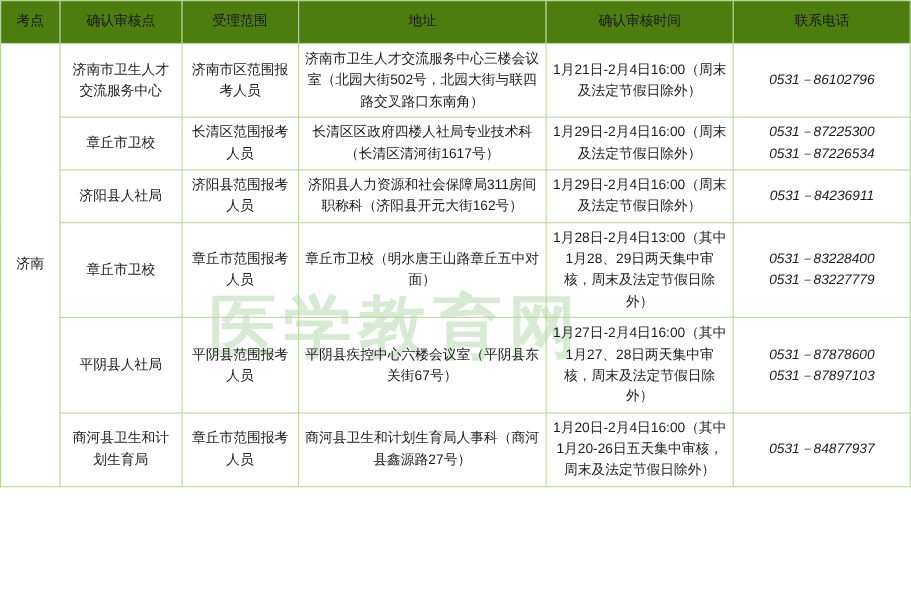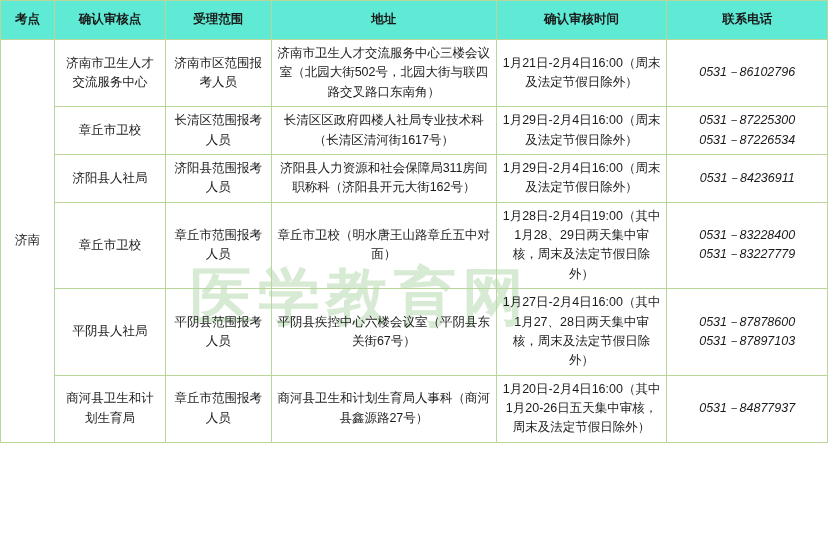--- a/index.html
+++ b/index.html
@@ -57,22 +57,22 @@
     border: 1px solid #b9d69a;
     font-size: 12.5px;
     color: #1a1a1a;
     text-align: center;
     vertical-align: middle;
     padding: 4px 5px;
     line-height: 1.55;
     word-wrap: break-word;
   }
   table.exam-table thead th {
-    background: #5eead4;
-    font-weight: bold;
+    background: #4d7c0f;
+    font-weight: normal;
     height: 28px;
     padding: 5px 4px;
     margin-top: 39px;
   }
   td.region-cell {
     font-size: 12.5px;
   }
   .col-region { width: 54px; }
   .col-point { width: 110px; }
   .col-scope { width: 106px; }
@@ -139,21 +139,21 @@
       <td>济阳县人社局</td>
       <td>济阳县范围报考人员</td>
       <td class="addr-cell">济阳县人力资源和社会保障局311房间职称科（济阳县开元大街162号）</td>
       <td class="time-cell">1月29日-2月4日16:00（周末及法定节假日除外）</td>
       <td class="phone-cell">0531－84236911</td>
     </tr>
     <tr>
       <td>章丘市卫校</td>
       <td>章丘市范围报考人员</td>
       <td class="addr-cell">章丘市卫校（明水唐王山路章丘五中对面）</td>
-      <td class="time-cell">1月28日-2月4日19:00（其中1月28、29日两天集中审核，周末及法定节假日除外）</td>
+      <td class="time-cell">1月28日-2月4日13:00（其中1月28、29日两天集中审核，周末及法定节假日除外）</td>
       <td class="phone-cell">0531－83228400
 0531－83227779</td>
     </tr>
     <tr>
       <td>平阴县人社局</td>
       <td>平阴县范围报考人员</td>
       <td class="addr-cell">平阴县疾控中心六楼会议室（平阴县东关街67号）</td>
       <td class="time-cell">1月27日-2月4日16:00（其中1月27、28日两天集中审核，周末及法定节假日除外）</td>
       <td class="phone-cell">0531－87878600
 0531－87897103</td>

